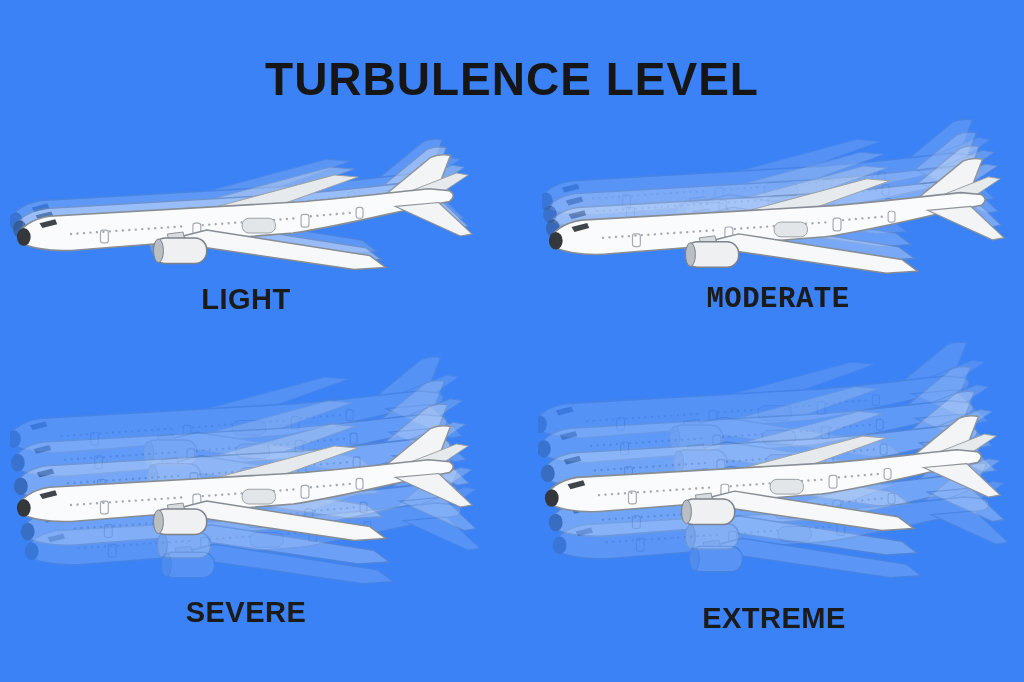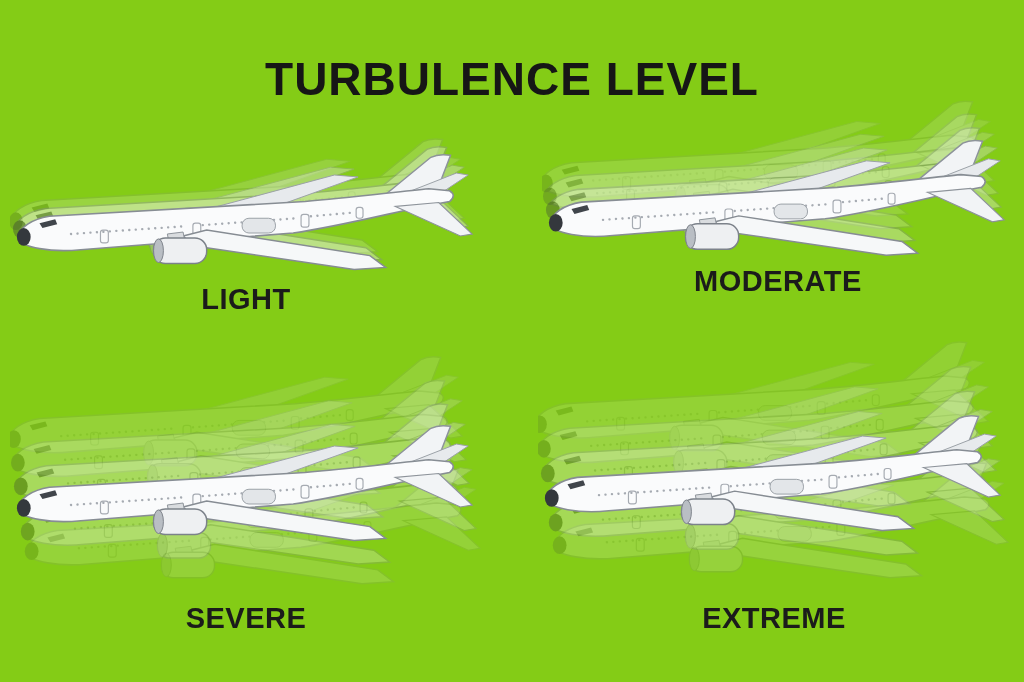--- a/index.html
+++ b/index.html
@@ -31,26 +31,26 @@
   }
   .panel svg{display:block;width:100%;height:auto;}
   .plane-label{
     font-size:29px;
     font-weight:800;
     letter-spacing:.5px;
     color:#1b1b1b;
     text-align:center;
   }
   .panel-light   {left:10px;  top:116px; width:472px;}
-  .panel-moderate{left:542px; top:92px; width:472px;}
+  .panel-moderate{left:542px; top:110px; width:472px;font-family:Liberation Mono, monospace;}
   .panel-severe  {left:10px;  top:328px; width:472px;}
   .panel-extreme {left:538px; top:322px; width:472px;}
   .panel-light .plane-label{margin-top:8px;text-align:right;}
   .panel-moderate .plane-label{margin-top:8px;}
-  .panel-severe .plane-label{margin-top:16px;text-align:right;}
+  .panel-severe .plane-label{margin-top:10px;text-align:right;}
   .panel-extreme .plane-label{margin-top:16px;}
   .defs-holder{position:absolute;width:0;height:0;overflow:hidden;}
 </style>
 </head>
 <body style="background: rgb(125, 183, 240);">
 
 <svg class="defs-holder" aria-hidden="true">
   <defs>
     <g id="plane-art">
 
@@ -82,21 +82,21 @@
       <path d="M176 86 L200 80 L366 106 L382 118 L350 120 L186 96 Z" fill="#f6f8f9" stroke="#868c93" stroke-width="1.5"></path>
 
       <path d="M160 84 L176 82 L178 92 L162 94 Z" fill="#d9dcdf" stroke="#8d939a" stroke-width="1"></path>
 
       <rect x="146" y="88" width="54" height="26" rx="12" fill="#eef0f2" stroke="#7c828a" stroke-width="1.5"></rect>
       <ellipse cx="151" cy="101" rx="5" ry="12" fill="#b9bec4" stroke="#7c828a" stroke-width="1"></ellipse>
     </g>
   </defs>
 </svg>
 
-<div class="stage" style="background: #84cc16;">
+<div class="stage" style="background: #3b82f6;">
 
   <h1 class="title">TURBULENCE LEVEL</h1>
 
   <section class="panel panel-light">
     <svg viewBox="0 0 480 162">
       <g>
           <use href="#plane-art" xlink:href="#plane-art" x="-8" y="20" opacity="0.18"></use>
           <use href="#plane-art" xlink:href="#plane-art" x="-4" y="28" opacity="0.38"></use>
           <use href="#plane-art" xlink:href="#plane-art" x="0" y="36" opacity="1"></use>
         </g>

